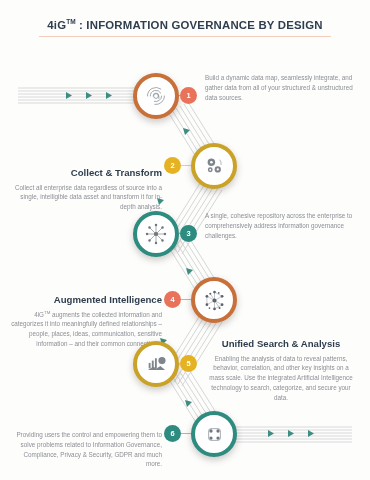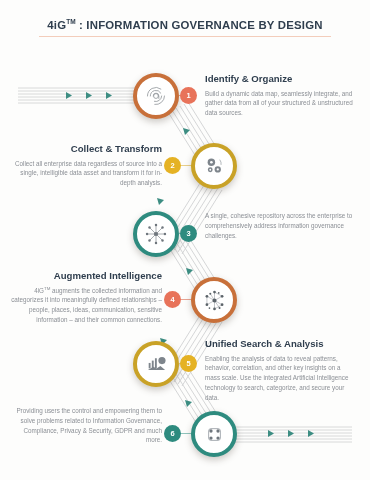--- a/index.html
+++ b/index.html
@@ -114,21 +114,21 @@
   }
   .stub.coral { background: #e8a391; }
   .stub.gold  { background: #e8cf8a; }
   .stub.teal  { background: #8fc4bc; }
 
   .textblock {
     position: absolute;
     width: 152px;
     z-index: 4;
   }
-  .textblock.left  { text-align: right; }
+  .textblock.left  { text-align: right; margin-top: 24px; }
   .textblock.right { text-align: left; }
   .step-title {
     font-size: 9.6px;
     font-weight: bold;
     color: #2f3e4e;
     line-height: 1.2;
     margin-bottom: 4px;
   }
   .step-body {
     font-size: 6.3px;
@@ -247,21 +247,20 @@
             <path d="M5.5 16A10.5 10.5 0 0 1 22 7.4"></path>
             <path d="M26.5 16a10.5 10.5 0 0 1-12 10.4"></path>
             <path d="M12.5 16a3.5 3.5 0 0 1 7 0v3"></path>
           </g>
         </svg>
       </div>
     </div>
     <div class="stub coral" style="left:179px; top:95px; width:14px;"></div>
     <div class="badge coral" style="left:180px; top:87px;">1</div>
     <div class="textblock right" style="left:205px; top:73px;">
-      <div class="step-title">Identify &amp; Organize</div>
       <div class="step-body">Build a dynamic data map, seamlessly integrate, and gather data from all of your structured &amp; unstructured data sources.</div>
     </div>
   </div>
 
   <div class="step">
     <div class="node gold" style="left:191px; top:143px;">
       <div class="node-inner">
         <svg width="24" height="24" viewBox="0 0 32 32">
           <g fill="#7e858c">
             <circle cx="12.5" cy="11" r="5"></circle>
@@ -370,21 +369,21 @@
             <rect x="10" y="11" width="2.4" height="10"></rect>
             <rect x="14" y="8" width="2.4" height="13"></rect>
             <circle cx="23" cy="11" r="4.6"></circle>
             <path d="M5 23h22l-6-5-5 3-4-2z"></path>
           </g>
         </svg>
       </div>
     </div>
     <div class="stub gold" style="left:179px; top:363px; width:14px;"></div>
     <div class="badge gold" style="left:180px; top:355px;">5</div>
-    <div class="textblock right" style="left:205px; top:338px;">
+    <div class="textblock right" style="left:205px; top:338px;text-align:center;">
       <div class="step-title">Unified Search &amp; Analysis</div>
       <div class="step-body">Enabling the analysis of data to reveal patterns, behavior, correlation, and other key insights on a mass scale. Use the integrated Artificial Intelligence technology to search, categorize, and secure your data.</div>
     </div>
   </div>
 
   <div class="step">
     <div class="node teal" style="left:191px; top:411px;">
       <div class="node-inner">
         <svg width="25" height="25" viewBox="0 0 32 32">
           <rect x="8.5" y="8.5" width="15" height="15" rx="3" fill="none" stroke="#9aa0a6" stroke-width="1.1"></rect>

